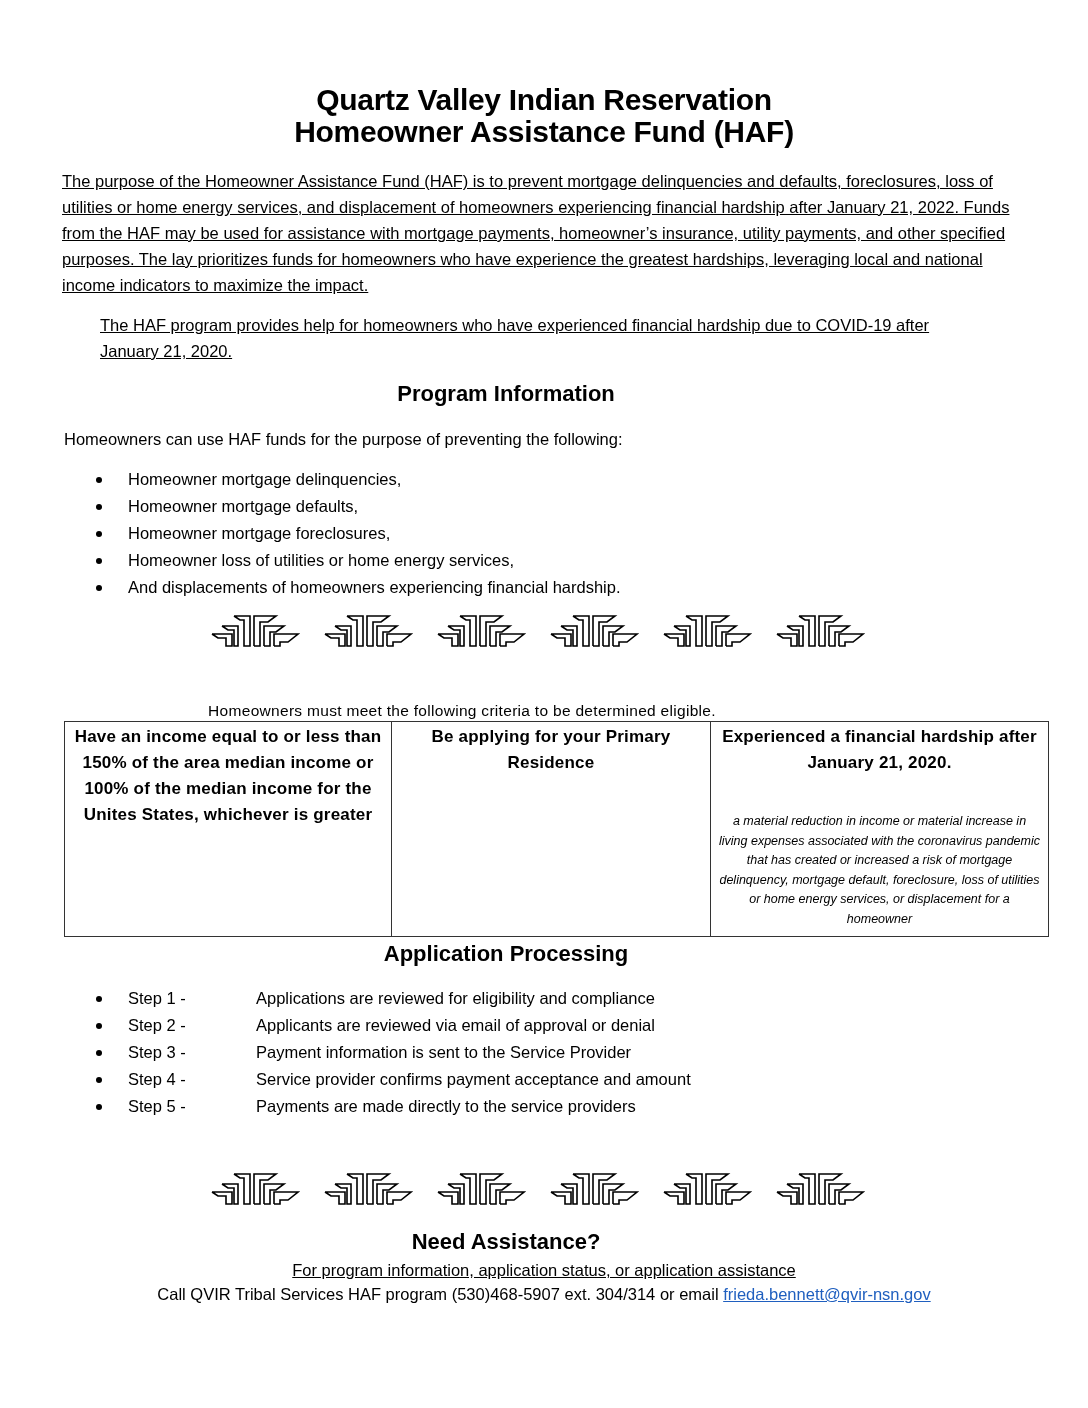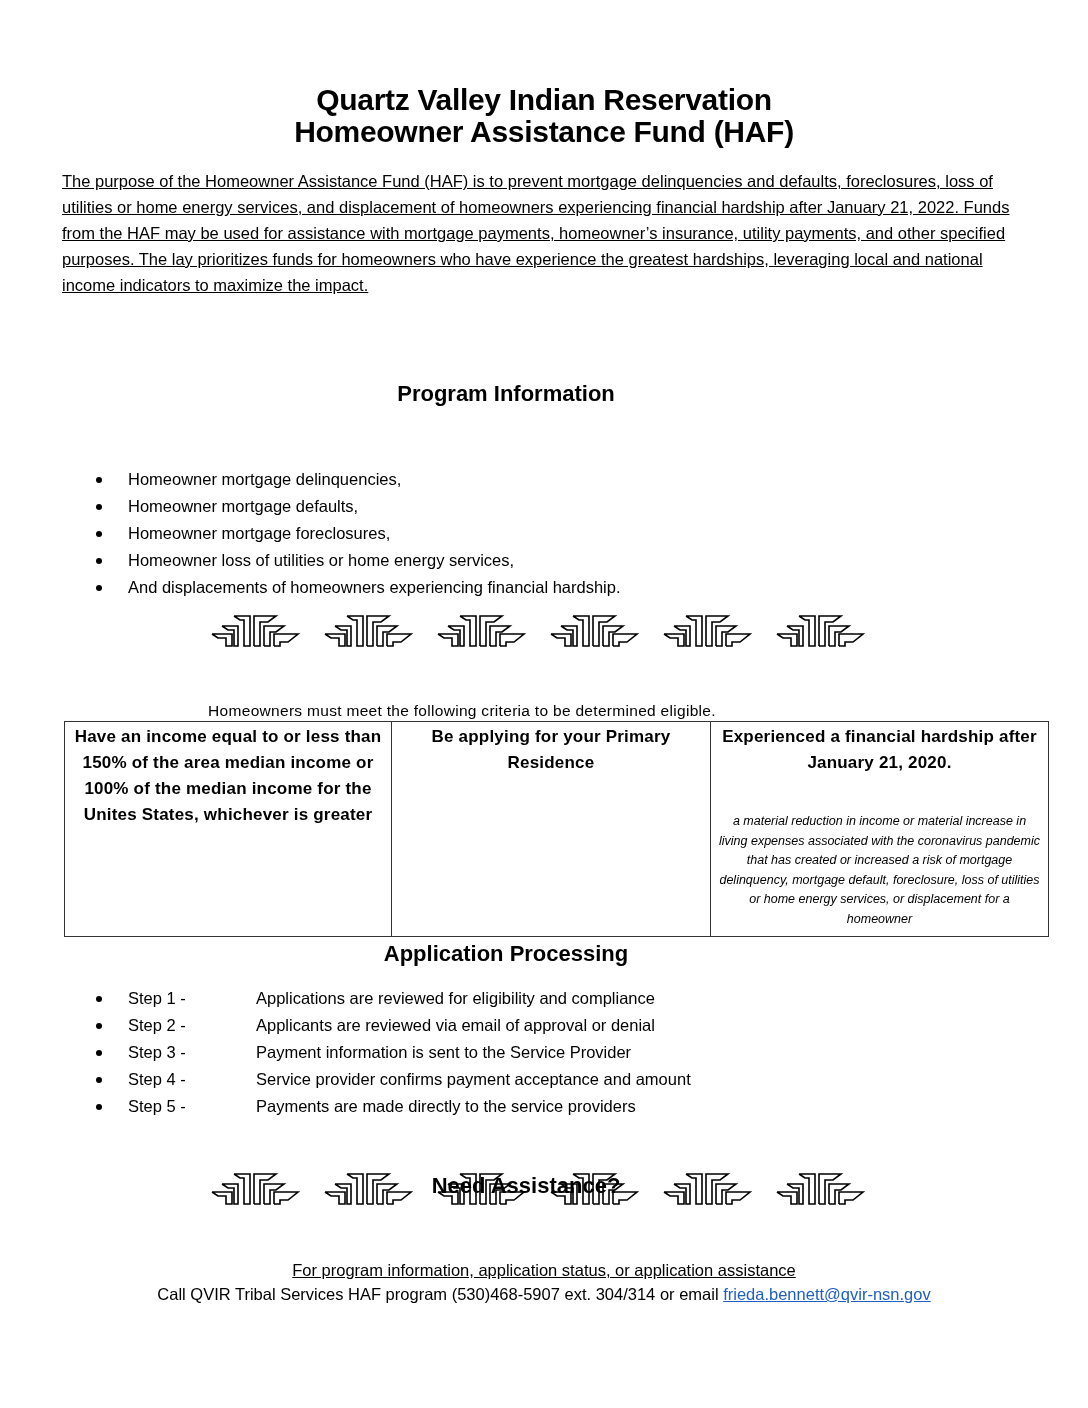--- a/index.html
+++ b/index.html
@@ -73,22 +73,24 @@
     </g>
   </defs>
 </svg>
 
 <div class="page">
 
   <div class="title" style="top:59px;margin-top:23px;">Quartz Valley Indian Reservation</div>
   <div class="title" style="top:114px;">Homeowner Assistance Fund (HAF)</div>
 
   <div class="intro" style="top:168px;">The purpose of the Homeowner Assistance Fund (HAF) is to prevent mortgage delinquencies and defaults, foreclosures, loss of utilities or home energy services, and displacement of homeowners experiencing financial hardship after January 21, 2022.  Funds from the HAF may be used for assistance with mortgage payments, homeowner’s insurance, utility payments, and other specified purposes.  The lay prioritizes funds for homeowners who have experience the greatest hardships, leveraging local and national income indicators to maximize the impact.</div>
+  <div class="intro" style="top:312px;left:100px;width:888px;">The HAF program provides help for homeowners who have experienced financial hardship due to COVID-19 after January 21, 2020.</div>
 
   <div class="h2" style="top:380px;">Program Information</div>
+  <div class="para" style="top:428px;left:64px;">Homeowners can use HAF funds for the purpose of preventing the following:</div>
 
   <ul class="bullets" style="top:466px;">
     <li>
         <span class="dot"></span>
         <span class="txt">Homeowner mortgage delinquencies,</span>
       </li>
     <li>
         <span class="dot"></span>
         <span class="txt">Homeowner mortgage defaults,</span>
       </li>
@@ -190,19 +192,19 @@
         <use href="#ornament"></use>
       </svg>
     <svg class="orn" style="left:662px;" viewBox="0 0 90 34">
         <use href="#ornament"></use>
       </svg>
     <svg class="orn" style="left:775px;" viewBox="0 0 90 34">
         <use href="#ornament"></use>
       </svg>
   </div>
 
-  <div class="h2" style="top:1172px;padding-left:20px;">Need Assistance?</div>
+  <div class="h2" style="top:1228px;">Need Assistance?</div>
   <div class="contact" style="top:1258px;text-decoration:underline;">For program information, application status, or application assistance</div>
   <div class="contact" style="top:1282px;">
     <span>Call QVIR Tribal Services HAF program (530)468-5907 ext. 304/314 or email </span><a class="email">frieda.bennett@qvir-nsn.gov</a>
   </div>
 
 </div>
 
 </body></html>

